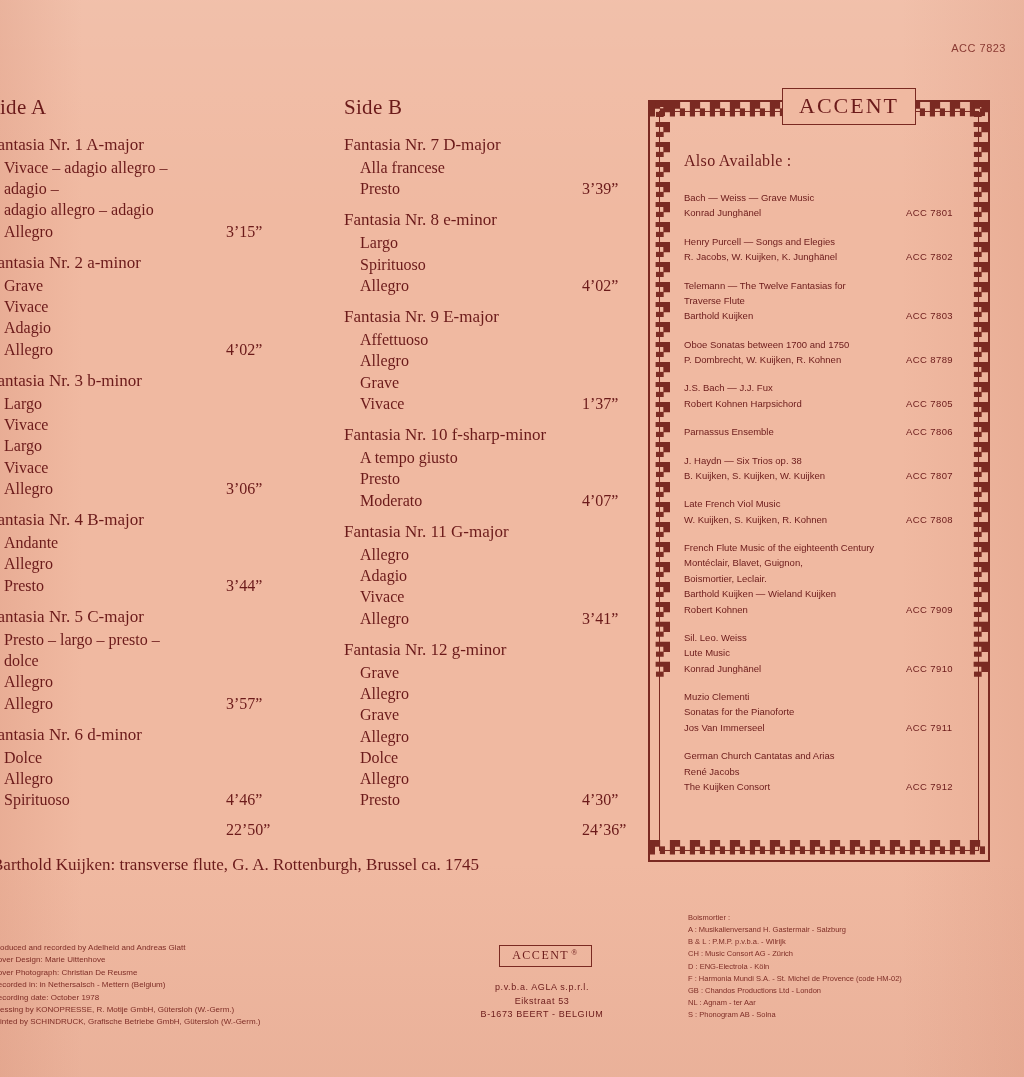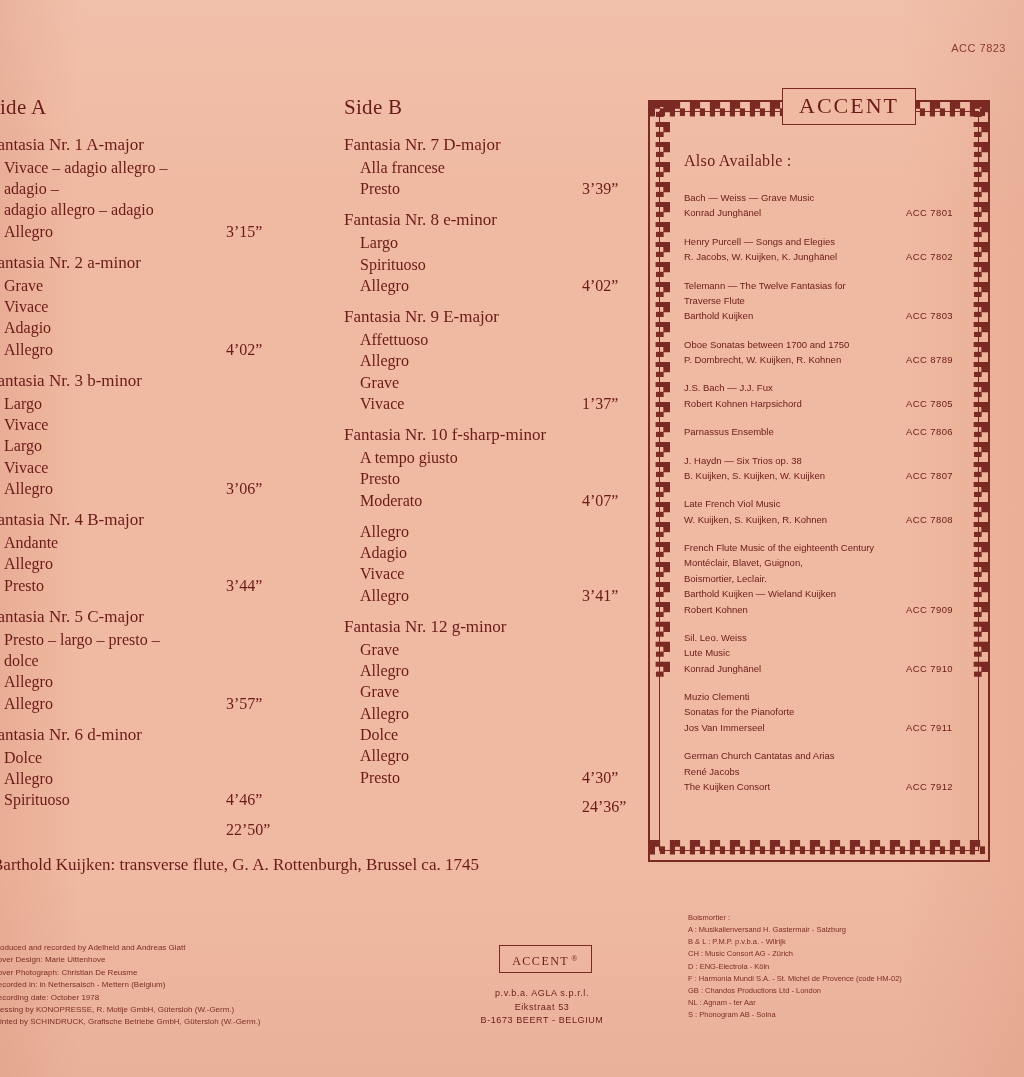--- a/index.html
+++ b/index.html
@@ -110,21 +110,21 @@
   .center-bottom {
     position: absolute;
     left: 452px;
     top: 945px;
     width: 180px;
     text-align: center;
   }
   .logo-box {
     display: inline-block;
     border: 1.4px solid #7a2a22;
-    padding: 8px 12px 3px 12px;
+    padding: 2px 12px 3px 12px;
     font-family: "Liberation Serif", serif;
     font-size: 12px;
     letter-spacing: 1.5px;
     position: relative;
     margin-left: 7px;
   }
   .logo-reg {
     font-size: 8px;
     vertical-align: top;
     margin-left: 2px;
@@ -413,20 +413,21 @@
         <div class="mvt-row">
           <span class="mvt-name">Presto</span>
           <span class="mvt-time"></span>
         </div>
         <div class="mvt-row">
           <span class="mvt-name">Moderato</span>
           <span class="mvt-time">4’07”</span>
         </div>
       </div>
       <div class="work">
+        <div class="work-title">Fantasia Nr. 11 G-major</div>
         <div class="mvt-row">
           <span class="mvt-name">Allegro</span>
           <span class="mvt-time"></span>
         </div>
         <div class="mvt-row">
           <span class="mvt-name">Adagio</span>
           <span class="mvt-time"></span>
         </div>
         <div class="mvt-row">
           <span class="mvt-name">Vivace</span>

